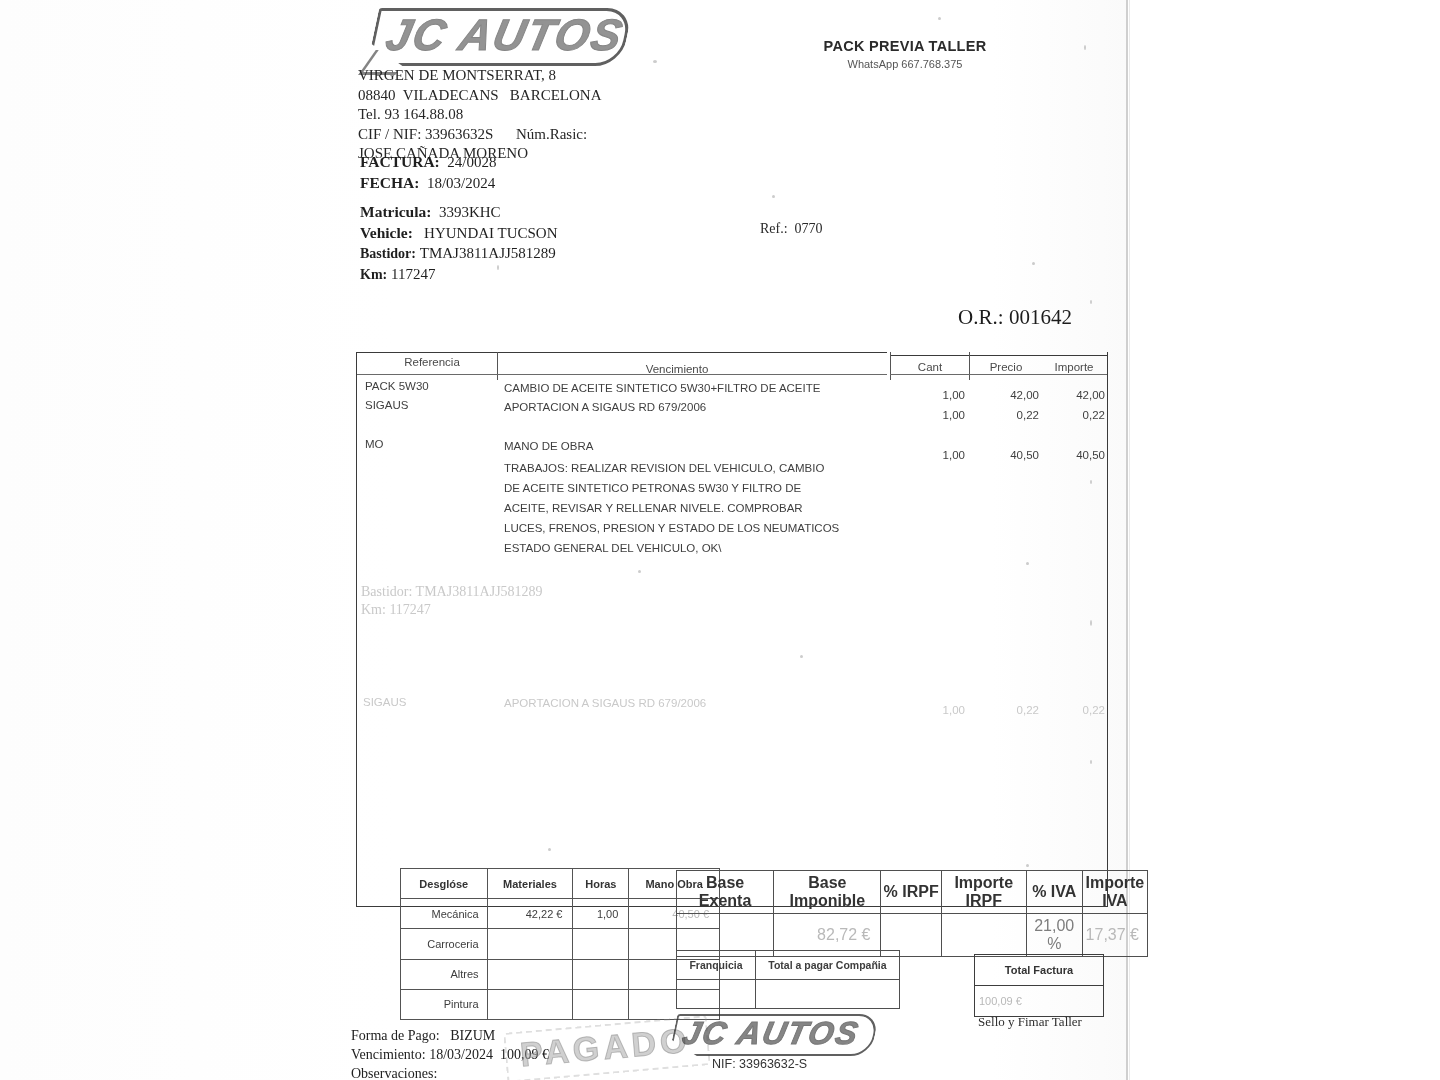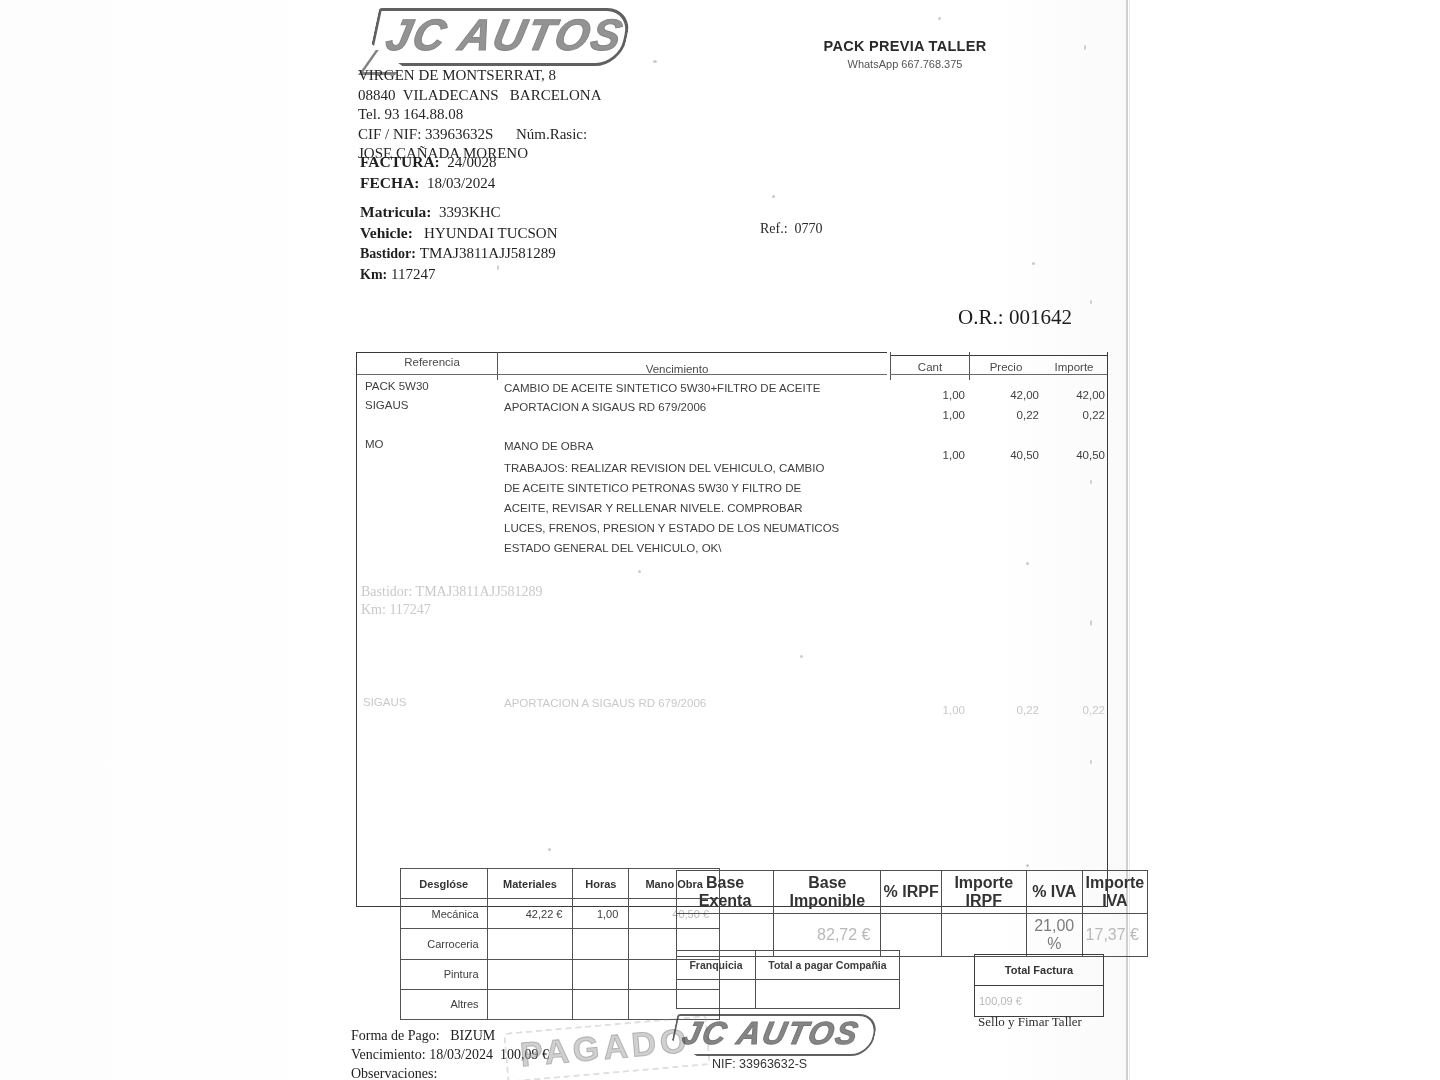--- a/index.html
+++ b/index.html
@@ -308,27 +308,27 @@
         <td class="val">1,00</td>
         <td class="val vfaint">40,50 €</td>
       </tr>
       <tr>
         <td class="lab">Carroceria</td>
         <td class="val"></td>
         <td class="val"></td>
         <td class="val"></td>
       </tr>
       <tr>
+        <td class="lab">Altres</td>
+        <td class="val"></td>
+        <td class="val"></td>
+        <td class="val"></td>
+      </tr>
+      <tr>
         <td class="lab">Pintura</td>
-        <td class="val"></td>
-        <td class="val"></td>
-        <td class="val"></td>
-      </tr>
-      <tr>
-        <td class="lab">Altres</td>
         <td class="val"></td>
         <td class="val"></td>
         <td class="val"></td>
       </tr>
     </tbody>
       </table>
   </div>
 
   <div class="tt">
     <table>

